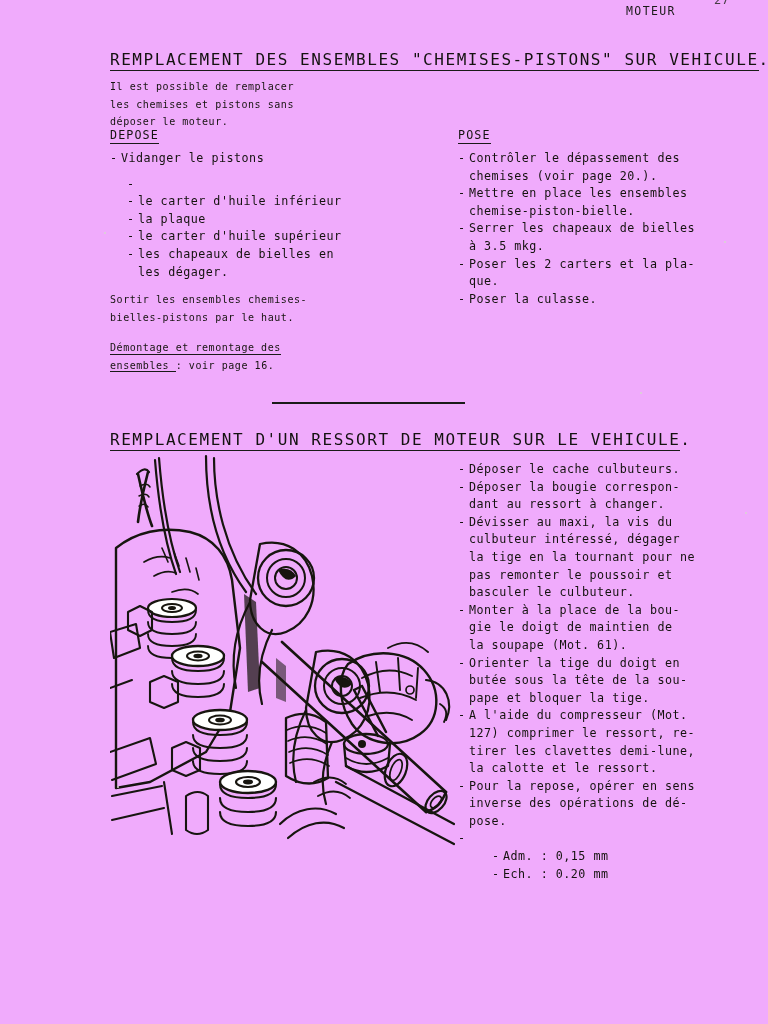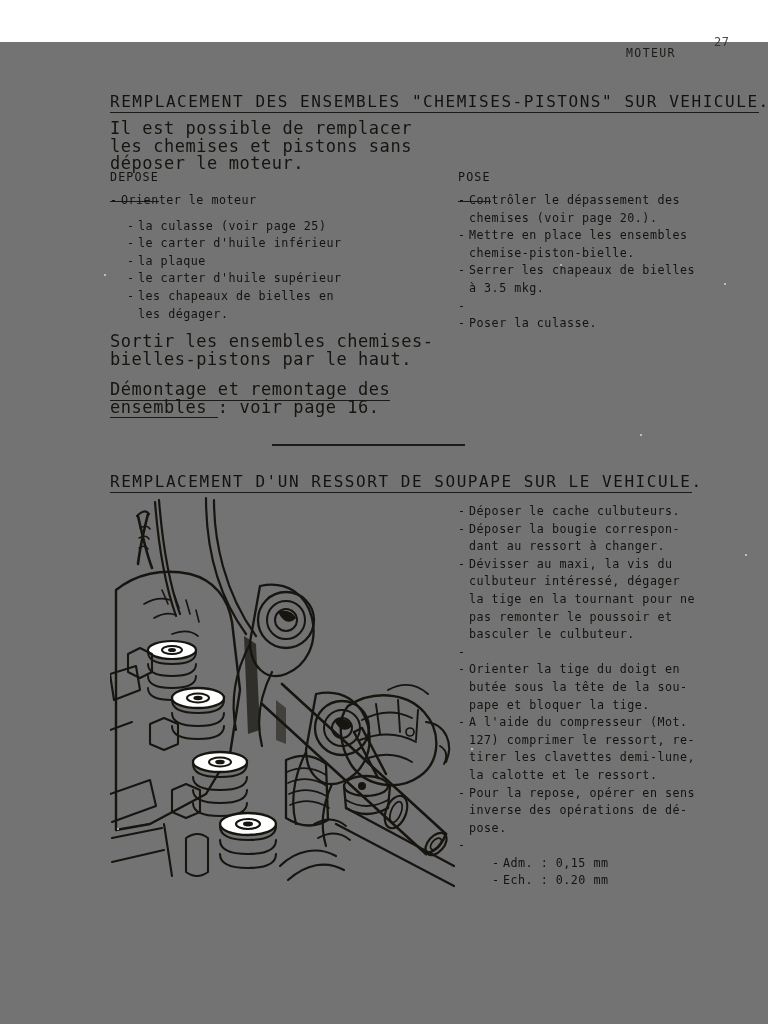--- a/index.html
+++ b/index.html
@@ -14,22 +14,21 @@
     position: relative;
     overflow: hidden;
     font-family: "DejaVu Sans Mono", "Liberation Mono", monospace;
     color: #15130f;
     -webkit-font-smoothing: none;
   }
 
   .page {
     position: absolute;
     inset: 0;
-    background: #737373;
-    margin-top: 42px;
+    background: #f0abfc;
   }
 
   
   .header {
     position: absolute;
     top: 0;
     left: 0;
     right: 0;
     height: 26px;
   }
@@ -59,35 +58,35 @@
     white-space: nowrap;
     color: #141210;
   }
   .sec-title .u {
     border-bottom: 1.4px solid #1a1a18;
     padding-bottom: 1px;
   }
 
   .para {
     position: absolute;
-    font-size: 17px;
+    font-size: 10px;
     line-height: 17.5px;
     letter-spacing: 0.55px;
     white-space: pre;
     color: #16140f;
   }
 
   .colhead {
     position: absolute;
     font-size: 11.7px;
     letter-spacing: 1.1px;
   }
   .colhead span {
     border-bottom: 1.3px solid #1a1a18;
-    padding-bottom: 17px;
+    padding-bottom: 1px;
   }
 
   
   .list {
     position: absolute;
     font-size: 11.7px;
     line-height: 17.6px;
     letter-spacing: 0.5px;
   }
   .li {
@@ -155,26 +154,25 @@
 les chemises et pistons sans
 déposer le moteur.</div>
 
   <div class="colhead" style="left:110px; top:128px;">
     <span>DEPOSE</span>
   </div>
 
   <div class="list" style="left:110px; top:150px; width:300px;">
     <div class="li">
       <span class="dash">-</span>
-      <span class="txt">Orienter le moteur</span>
+      <span class="txt">Vidanger le pistons</span>
     </div>
     <div style="height:8px;"></div>
     <div class="li sub">
       <span class="dash">-</span>
-      <span class="txt">la culasse (voir page 25)</span>
     </div>
     <div class="li sub">
       <span class="dash">-</span>
       <span class="txt">le carter d'huile inférieur</span>
     </div>
     <div class="li sub">
       <span class="dash">-</span>
       <span class="txt">la plaque</span>
     </div>
     <div class="li sub">
@@ -209,31 +207,33 @@
       <span class="txt">Mettre en place les ensembles
 chemise-piston-bielle.</span>
     </div>
     <div class="li">
       <span class="dash">-</span>
       <span class="txt">Serrer les chapeaux de bielles
 à 3.5 mkg.</span>
     </div>
     <div class="li">
       <span class="dash">-</span>
+      <span class="txt">Poser les 2 carters et la pla-
+que.</span>
     </div>
     <div class="li">
       <span class="dash">-</span>
       <span class="txt">Poser la culasse.</span>
     </div>
   </div>
 
   <div class="rule" style="left:272px; top:402px; width:193px; height:2.2px;"></div>
 
   <div class="sec-title" style="left:110px; top:430px;">
-    <span class="u">REMPLACEMENT D'UN RESSORT DE SOUPAPE SUR LE VEHICULE</span><span>.</span>
+    <span class="u">REMPLACEMENT D'UN RESSORT DE MOTEUR SUR LE VEHICULE</span><span>.</span>
   </div>
 
   <div class="figure">
     <svg width="345" height="398" viewBox="0 0 345 398" xmlns="http://www.w3.org/2000/svg">
       <defs>
         <g id="springStack">
           <ellipse cx="0" cy="0" rx="26" ry="9" fill="#fff" stroke="#17150f" stroke-width="2.3"></ellipse>
           <ellipse cx="0" cy="0" rx="11" ry="4.2" fill="#fff" stroke="#17150f" stroke-width="2.1"></ellipse>
           <ellipse cx="0" cy="0" rx="4.6" ry="2.2" fill="#17150f"></ellipse>
         </g>
@@ -393,20 +393,23 @@
     <div class="li">
       <span class="dash">-</span>
       <span class="txt">Dévisser au maxi, la vis du
 culbuteur intéressé, dégager
 la tige en la tournant pour ne
 pas remonter le poussoir et
 basculer le culbuteur.</span>
     </div>
     <div class="li">
       <span class="dash">-</span>
+      <span class="txt">Monter à la place de la bou-
+gie le doigt de maintien de
+la soupape (Mot. 61).</span>
     </div>
     <div class="li">
       <span class="dash">-</span>
       <span class="txt">Orienter la tige du doigt en
 butée sous la tête de la sou-
 pape et bloquer la tige.</span>
     </div>
     <div class="li">
       <span class="dash">-</span>
       <span class="txt">A l'aide du compresseur (Mot.

